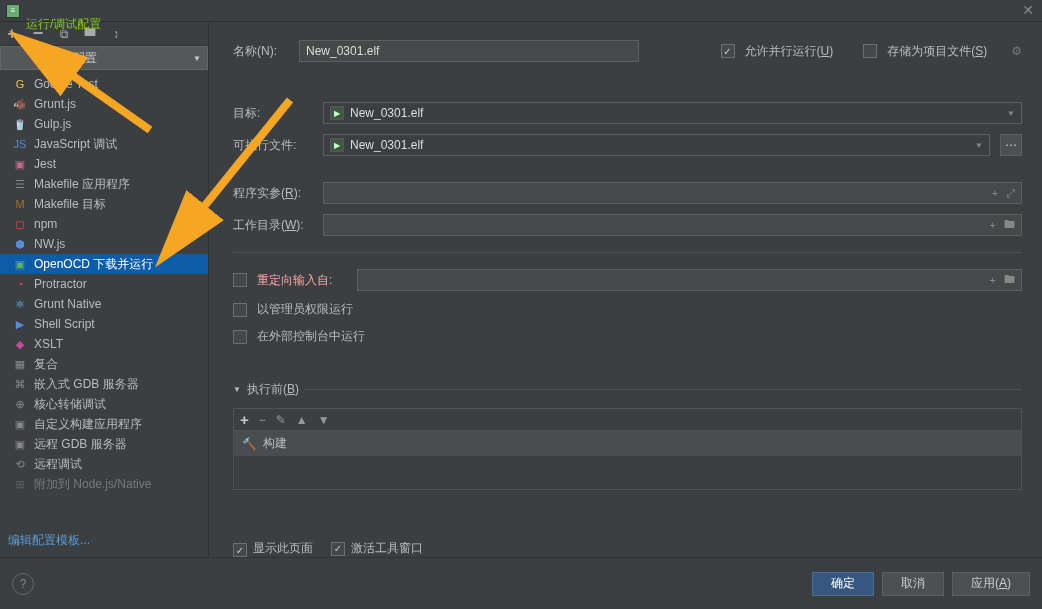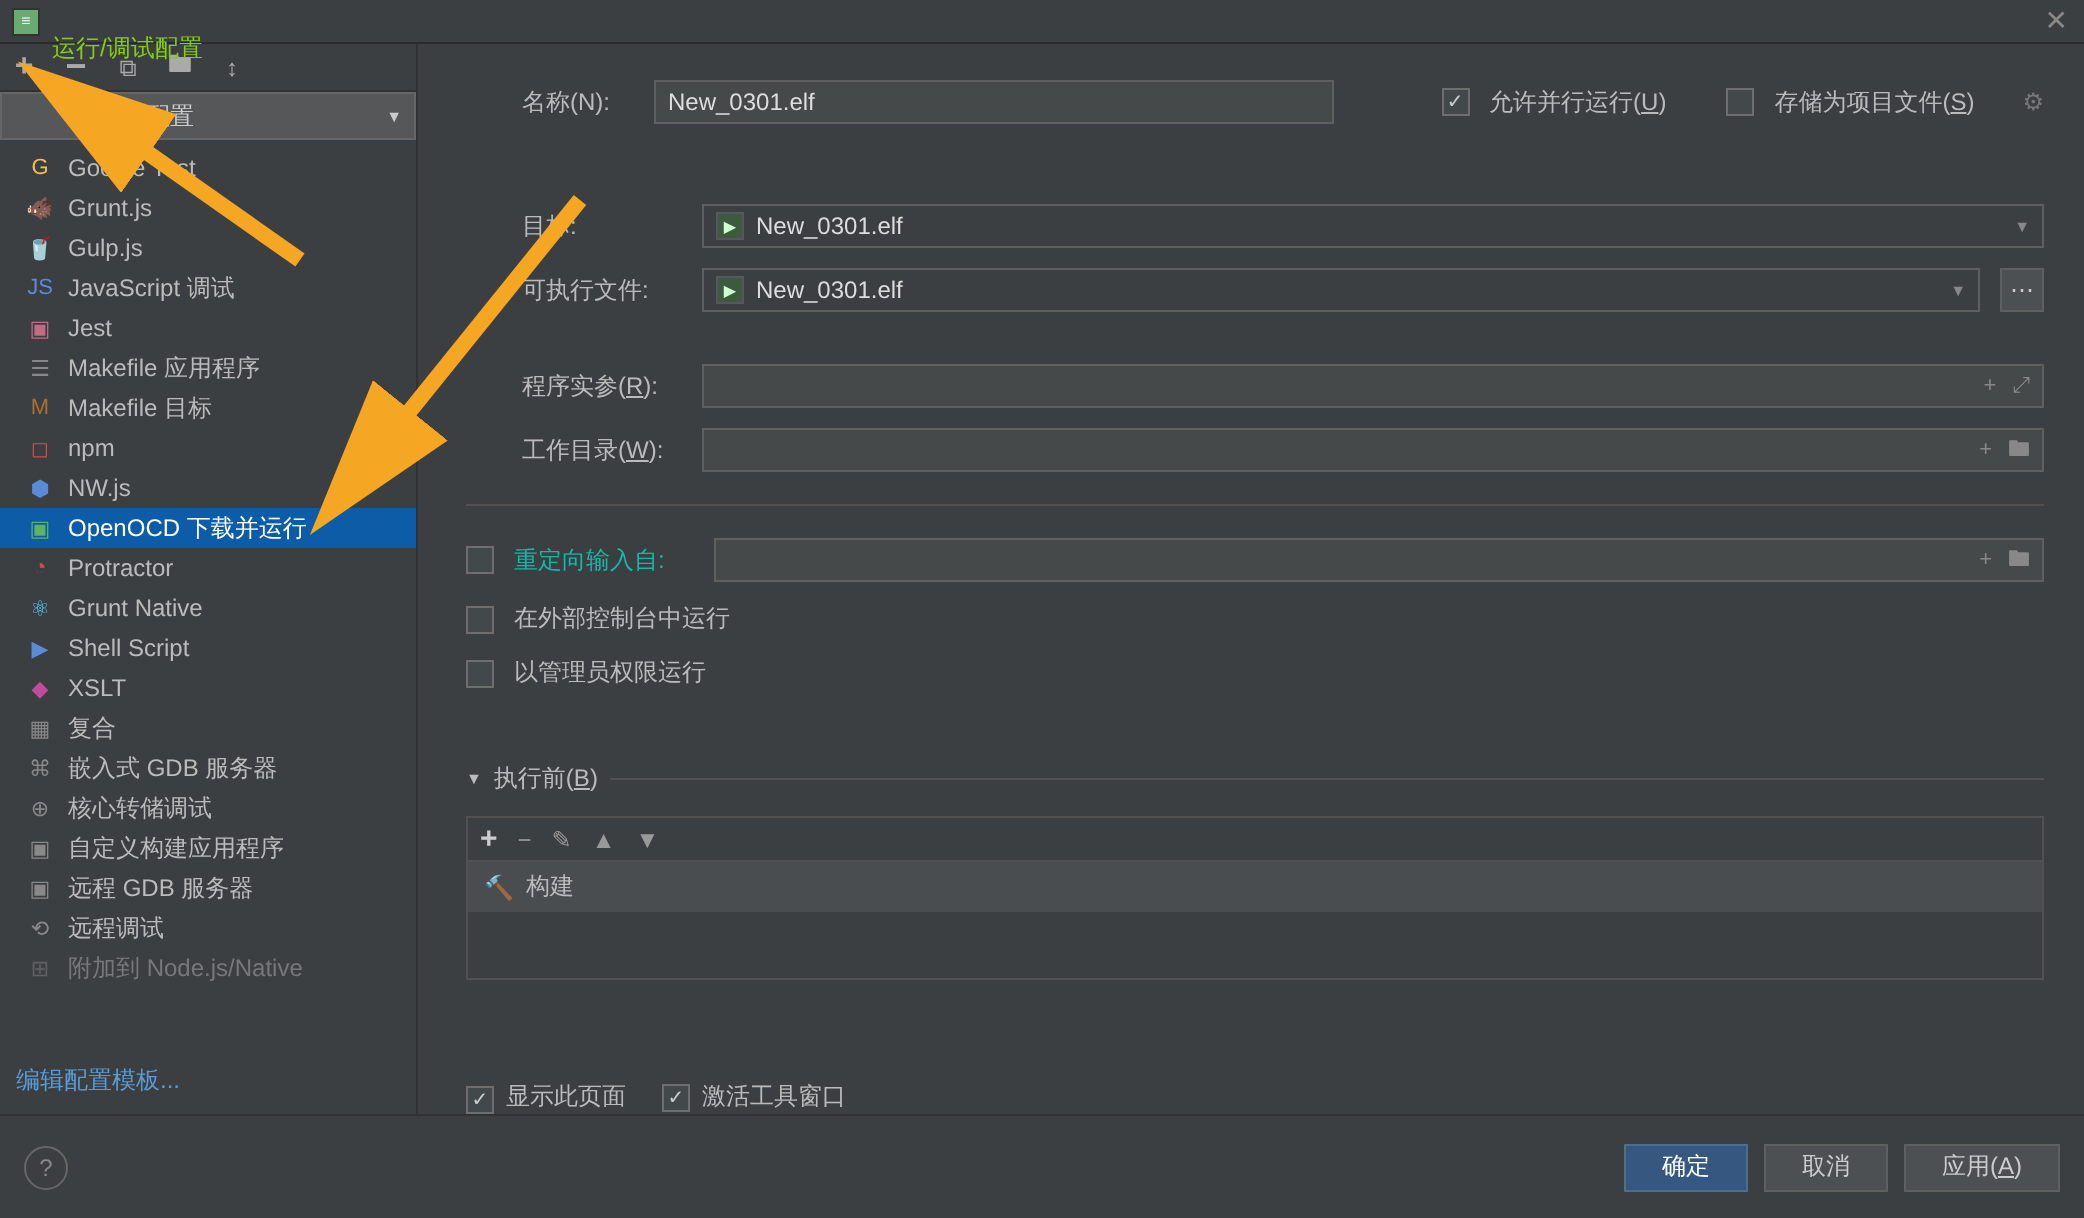--- a/index.html
+++ b/index.html
@@ -33,22 +33,22 @@
 .tree-row.selected .lbl { color:#fff; }
 
 .left-footer { padding:8px 8px; }
 .left-footer a { color:#5b9bd5; text-decoration:none; cursor:pointer; }
 
 
 .right { flex:1; display:flex; flex-direction:column; padding:0; }
 .form { padding:18px 20px 10px 24px; display:flex; flex-direction:column; gap:10px; }
 
 .row { display:flex; align-items:center; gap:10px; }
-.row .lbl { width:80px; color:#bbbbbb;margin-left:28px; }
-.row .lbl-w { width:130px; color:#14b8a6; }
+.row .lbl { width:80px; color:#bbbbbb; }
+.row .lbl-w { width:130px; color:#fca5a5; }
 
 .txtfield { flex:1; height:22px; background:#45494a; border:1px solid #5e6060; color:#ddd; padding:0 6px; display:flex; align-items:center; }
 .selectfield { flex:1; height:22px; background:#3c3f41; border:1px solid #5e6060; color:#ddd; display:flex; align-items:center; padding:0 6px; position:relative; }
 .selectfield .sic { width:14px; height:14px; background:#3d5a3d; border:1px solid #556; display:inline-flex; align-items:center; justify-content:center; font-size:8px; color:#cfc; margin-right:6px; }
 .selectfield .chev { position:absolute; right:6px; font-size:8px; color:#888; }
 .iconbtn { width:22px; height:22px; border:1px solid #5e6060; background:#4c5052; display:inline-flex; align-items:center; justify-content:center; color:#ccc; cursor:pointer; }
 
 .emptyfield { flex:1; height:22px; border:1px solid #5e6060; background:#45494a; display:flex; align-items:center; justify-content:flex-end; padding:0 4px; gap:4px; }
 .emptyfield .tinybtn { color:#888; font-size:11px; cursor:pointer; padding:0 2px; }
 
@@ -259,26 +259,26 @@
         <span class="checkbox"></span>
         <span class="lbl-w" style="width:90px">重定向输入自:</span>
         <div class="emptyfield">
           <span class="tinybtn">+</span>
           <span class="tinybtn">🖿</span>
         </div>
       </div>
 
       <div class="row">
         <span class="checkbox"></span>
+        <span>以管理员权限运行</span>
+      </div>
+
+      <div class="row">
+        <span class="checkbox"></span>
         <span>在外部控制台中运行</span>
-      </div>
-
-      <div class="row">
-        <span class="checkbox"></span>
-        <span>以管理员权限运行</span>
       </div>
 
       <div style="height:16px"></div>
 
       <div class="row" style="gap:6px;align-items:center">
         <span class="section-hdr">
           <span class="tri">▼</span>
           <span>执行前(<span class="underline">B</span>)</span>
         </span>
         <div class="hline" style="flex:1"></div>

